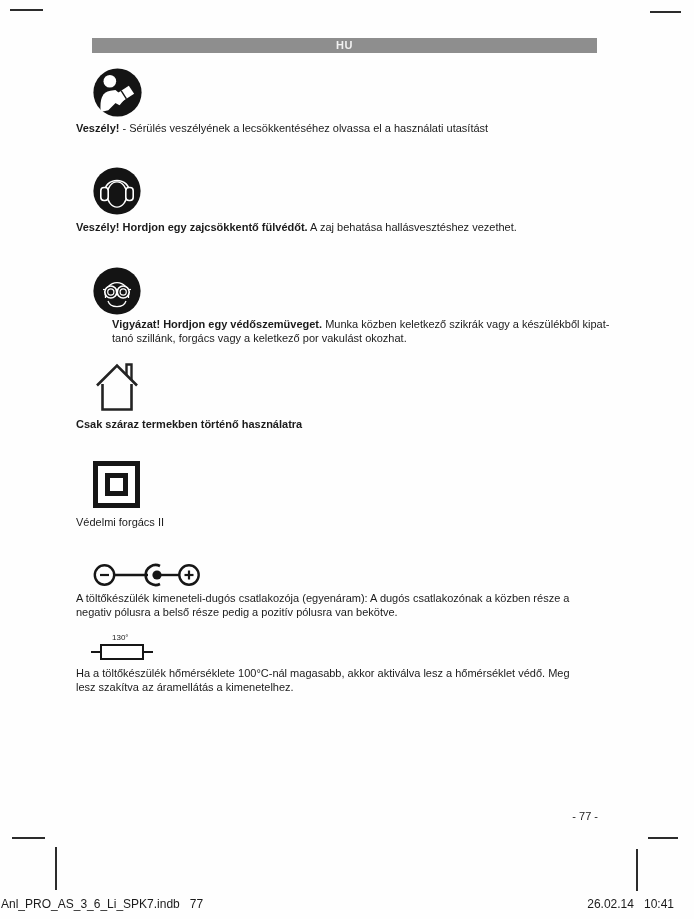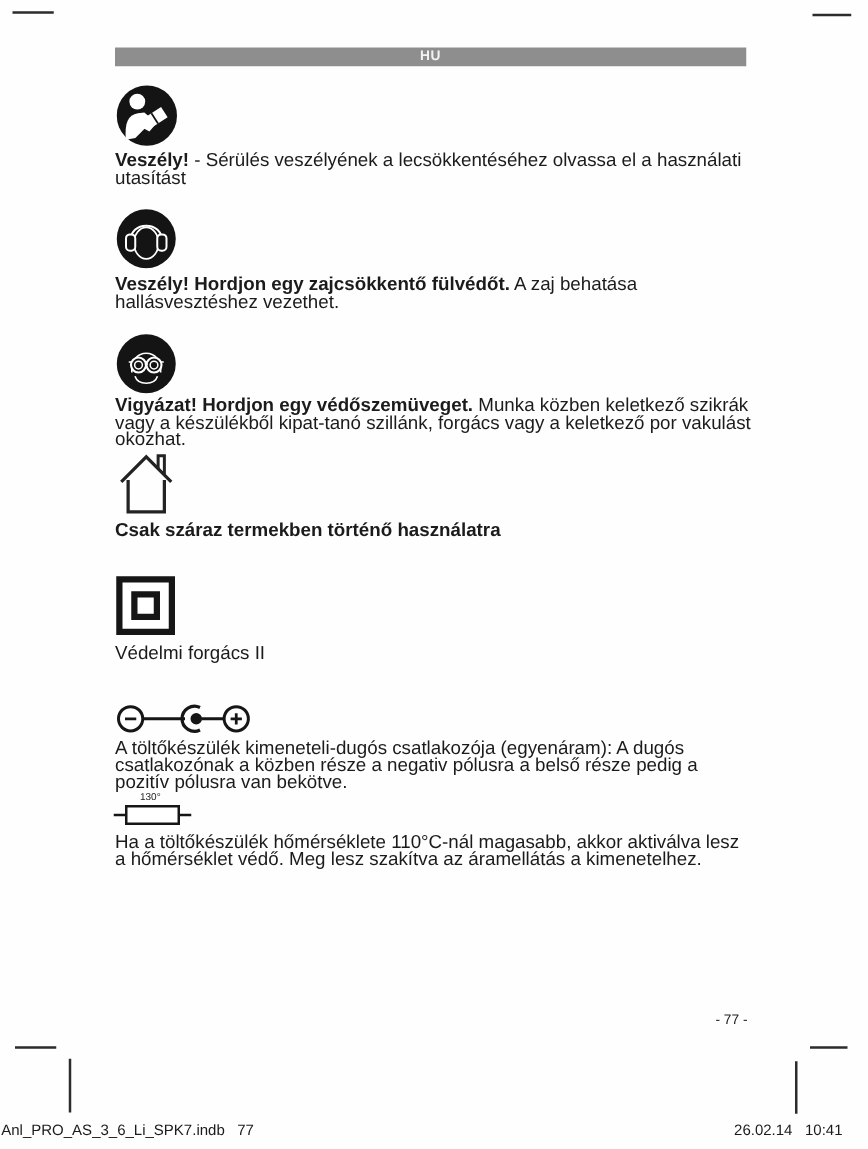--- a/index.html
+++ b/index.html
@@ -11,22 +11,22 @@
   .crop-h { position:absolute; height:2px; background:#2c2c2c; }
   .crop-v { position:absolute; width:2px;  background:#2c2c2c; }
   
   .lang-bar {
     position:absolute; left:92px; top:38px; width:505px; height:15px;
     background:#8e8e8e; display:flex; align-items:center; justify-content:center;
   }
   .lang-bar span { color:#f2f2f2; font-size:11px; font-weight:600; letter-spacing:.5px; line-height:1; }
   
   .caption {
-    position:absolute; left:92px; width:510px; margin:0;
-    font-size:15px; line-height:13.6px; color:#1b1b1b;
+    position:absolute; left:76px; width:510px; margin:0;
+    font-size:11px; line-height:13.6px; color:#1b1b1b;
   }
   .caption b { font-weight:bold; }
   .icon-abs { position:absolute; }
   
   .sq-outer {
     width:47px; height:47px; border:5.5px solid #161616; box-sizing:border-box;
     display:flex; align-items:center; justify-content:center; background:#fff;
   }
   .sq-inner { width:23px; height:23px; border:5px solid #161616; box-sizing:border-box; }
   
@@ -89,21 +89,21 @@
       <path d="M12.5 31 C10.5 10.5 37.5 10.5 35.5 31" fill="none" stroke="#ffffff" stroke-width="1.3"></path>
       <path d="M15 34 C17.5 41.5 30.5 41.5 33 34" fill="none" stroke="#ffffff" stroke-width="1.3"></path>
       <line x1="10" y1="22.5" x2="38" y2="22.5" stroke="#ffffff" stroke-width="1.2"></line>
       <circle cx="17.8" cy="25" r="6" fill="#141414" stroke="#ffffff" stroke-width="1.7"></circle>
       <circle cx="30.2" cy="25" r="6" fill="#141414" stroke="#ffffff" stroke-width="1.7"></circle>
       <circle cx="17.8" cy="25" r="3.1" fill="none" stroke="#ffffff" stroke-width="1.2"></circle>
       <circle cx="30.2" cy="25" r="3.1" fill="none" stroke="#ffffff" stroke-width="1.2"></circle>
       <line x1="22.8" y1="24" x2="25.2" y2="24" stroke="#ffffff" stroke-width="1.4"></line>
     </svg>
   </div>
-  <p class="caption" style="top:318px;">
+  <p class="caption" style="top:318px;margin-left:36px;">
     <b>Vigyázat! Hordjon egy védőszemüveget.</b><span> Munka közben keletkező szikrák vagy a készülékből kipat-tanó szillánk, forgács vagy a keletkező por vakulást okozhat.</span>
   </p>
 
   <div class="icon-abs" style="left:94px; top:362px;">
     <svg width="46" height="50" viewBox="0 0 46 50">
       <path d="M3 23.5 L23 3.5 L43 23.5" fill="none" stroke="#232323" stroke-width="2.6"></path>
       <path d="M32.5 13 L32.5 2.5 L37.5 2.5 L37.5 18" fill="none" stroke="#232323" stroke-width="2.4"></path>
       <path d="M8.5 22 L8.5 47.5 L37.5 47.5 L37.5 22" fill="none" stroke="#232323" stroke-width="2.6"></path>
     </svg>
   </div>
@@ -138,21 +138,21 @@
   </p>
 
   <div class="fuse">
     <span class="fuse-label">130°</span>
     <svg width="64" height="18" viewBox="0 0 64 18">
       <line x1="1" y1="9" x2="63" y2="9" stroke="#161616" stroke-width="2"></line>
       <rect x="11" y="2" width="42" height="14" fill="#ffffff" stroke="#161616" stroke-width="2"></rect>
     </svg>
   </div>
   <p class="caption" style="top:667px;">
-    <b></b><span>Ha a töltőkészülék hőmérséklete 110°C-nál magasabb, akkor aktiválva lesz a hőmérséklet védő. Meg lesz szakítva az áramellátás a kimenetelhez.</span>
+    <b></b><span>Ha a töltőkészülék hőmérséklete 100°C-nál magasabb, akkor aktiválva lesz a hőmérséklet védő. Meg lesz szakítva az áramellátás a kimenetelhez.</span>
   </p>
 
   <div class="page-num">- 77 -</div>
 
   <div class="footer-left">Anl_PRO_AS_3_6_Li_SPK7.indb   77</div>
   <div class="footer-right">26.02.14   10:41</div>
 
 </div>
 
 </body></html>

